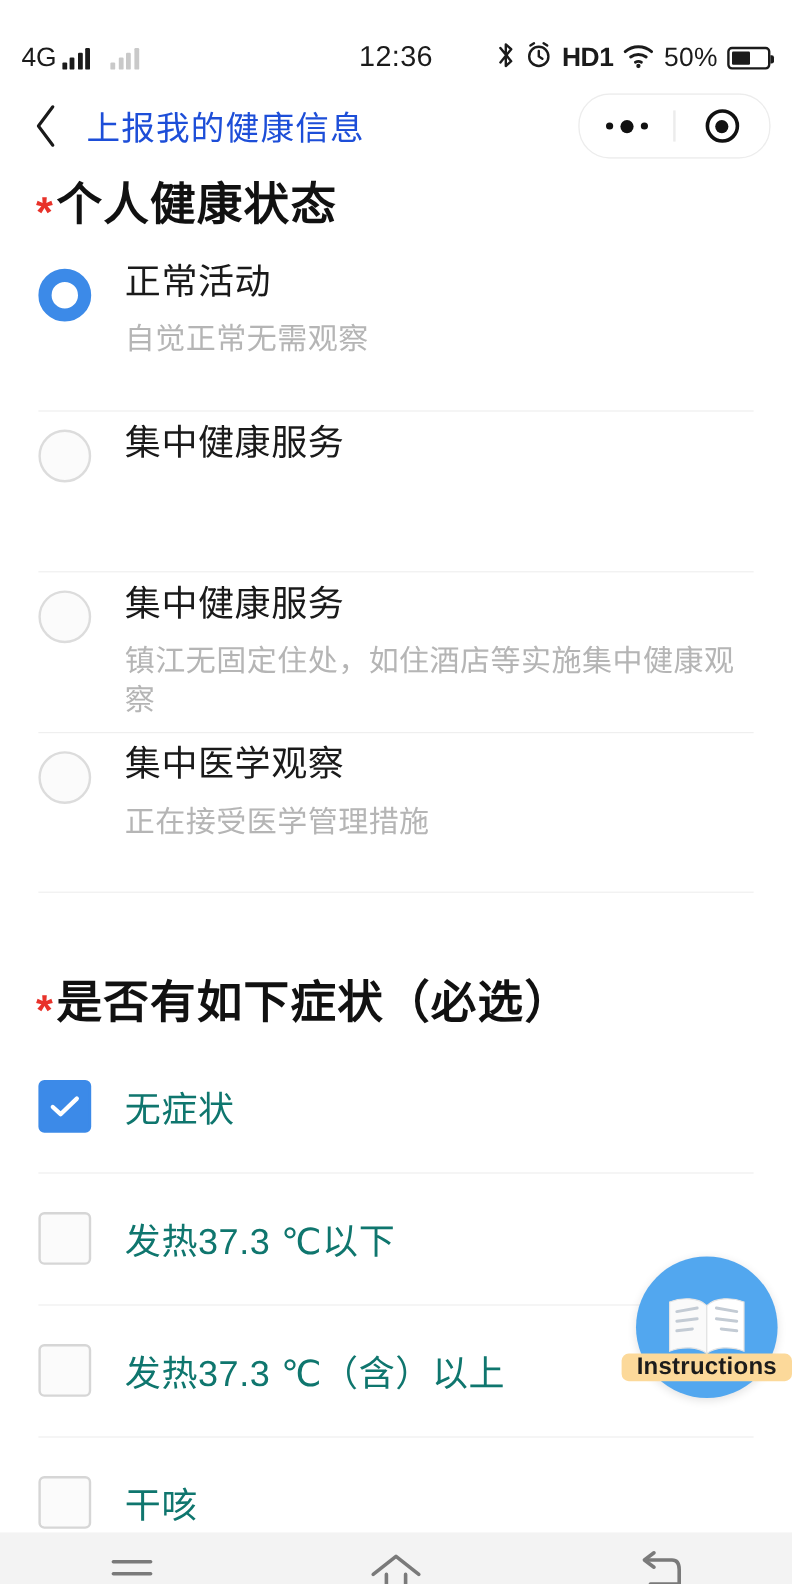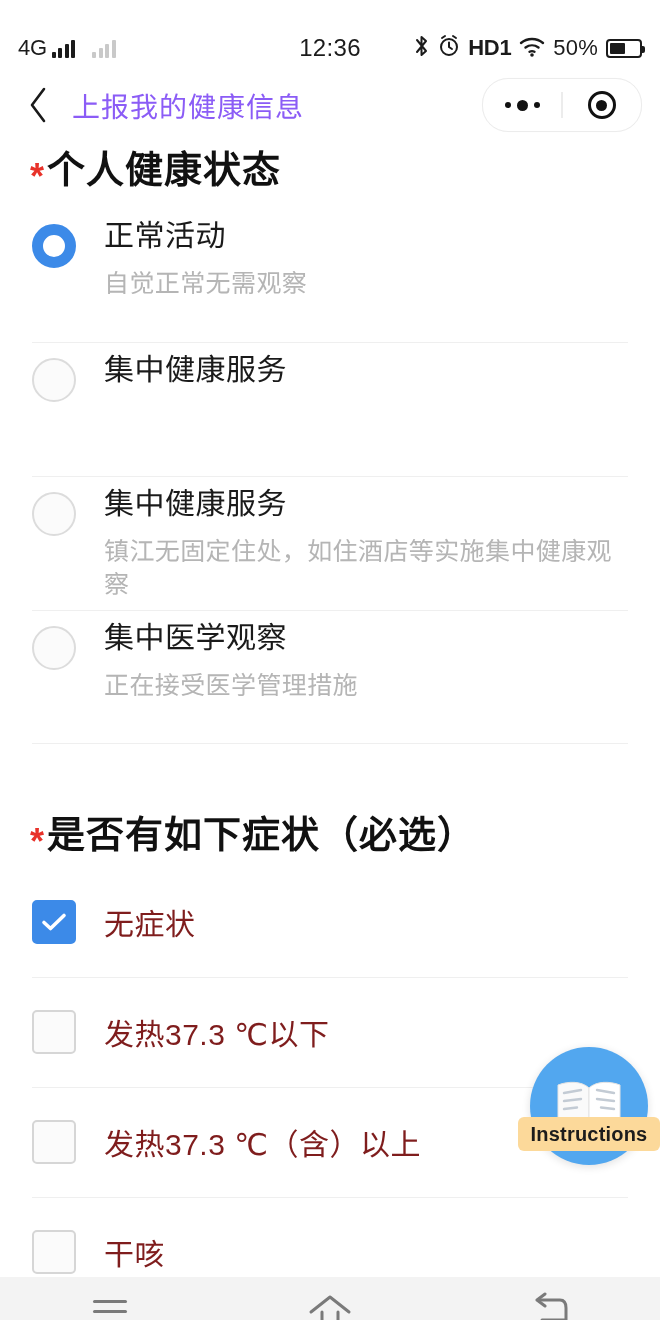--- a/index.html
+++ b/index.html
@@ -99,21 +99,21 @@
     box-sizing: border-box;
     padding: 0 18px;
   }
   .back-btn {
     width: 40px; height: 46px;
     display: flex; align-items: center; justify-content: center;
     cursor: pointer;
   }
   .nav-title {
     font-size: 28px;
-    color: #8b5cf6;
+    color: #1d4ed8;
     margin-left: 14px;
     letter-spacing: 1px;
   }
   .capsule {
     margin-left: auto;
     width: 158px;
     height: 52px;
     border: 1.5px solid #ececec;
     border-radius: 26px;
     background: #ffffff;
@@ -250,21 +250,21 @@
     flex: 0 0 auto;
     display: flex; align-items: center; justify-content: center;
   }
   .checkbox.checked {
     background: #3c8ae8;
     border-color: #3c8ae8;
   }
   .chk-label {
     margin-left: 28px;
     font-size: 30px;
-    color: #7f1d1d;
+    color: #0f766e;
     letter-spacing: 0.5px;
     text-align: right;
   }
 
   
   .fab {
     position: absolute;
     right: 12px;
     top: 1022px;
     width: 118px;
@@ -280,21 +280,21 @@
     display: flex;
     align-items: center;
     justify-content: center;
     box-shadow: 0 2px 8px rgba(0,0,0,0.12);
   }
   .fab-badge {
     position: absolute;
     left: -12px;
     right: -12px;
     bottom: 14px;
-    height: 34px;
+    height: 23px;
     background: #fcd99a;
     border-radius: 6px;
     display: flex;
     align-items: center;
     justify-content: center;
     font-size: 20px;
     font-weight: bold;
     color: #1c1c1c;
     letter-spacing: 0.2px;
   }

